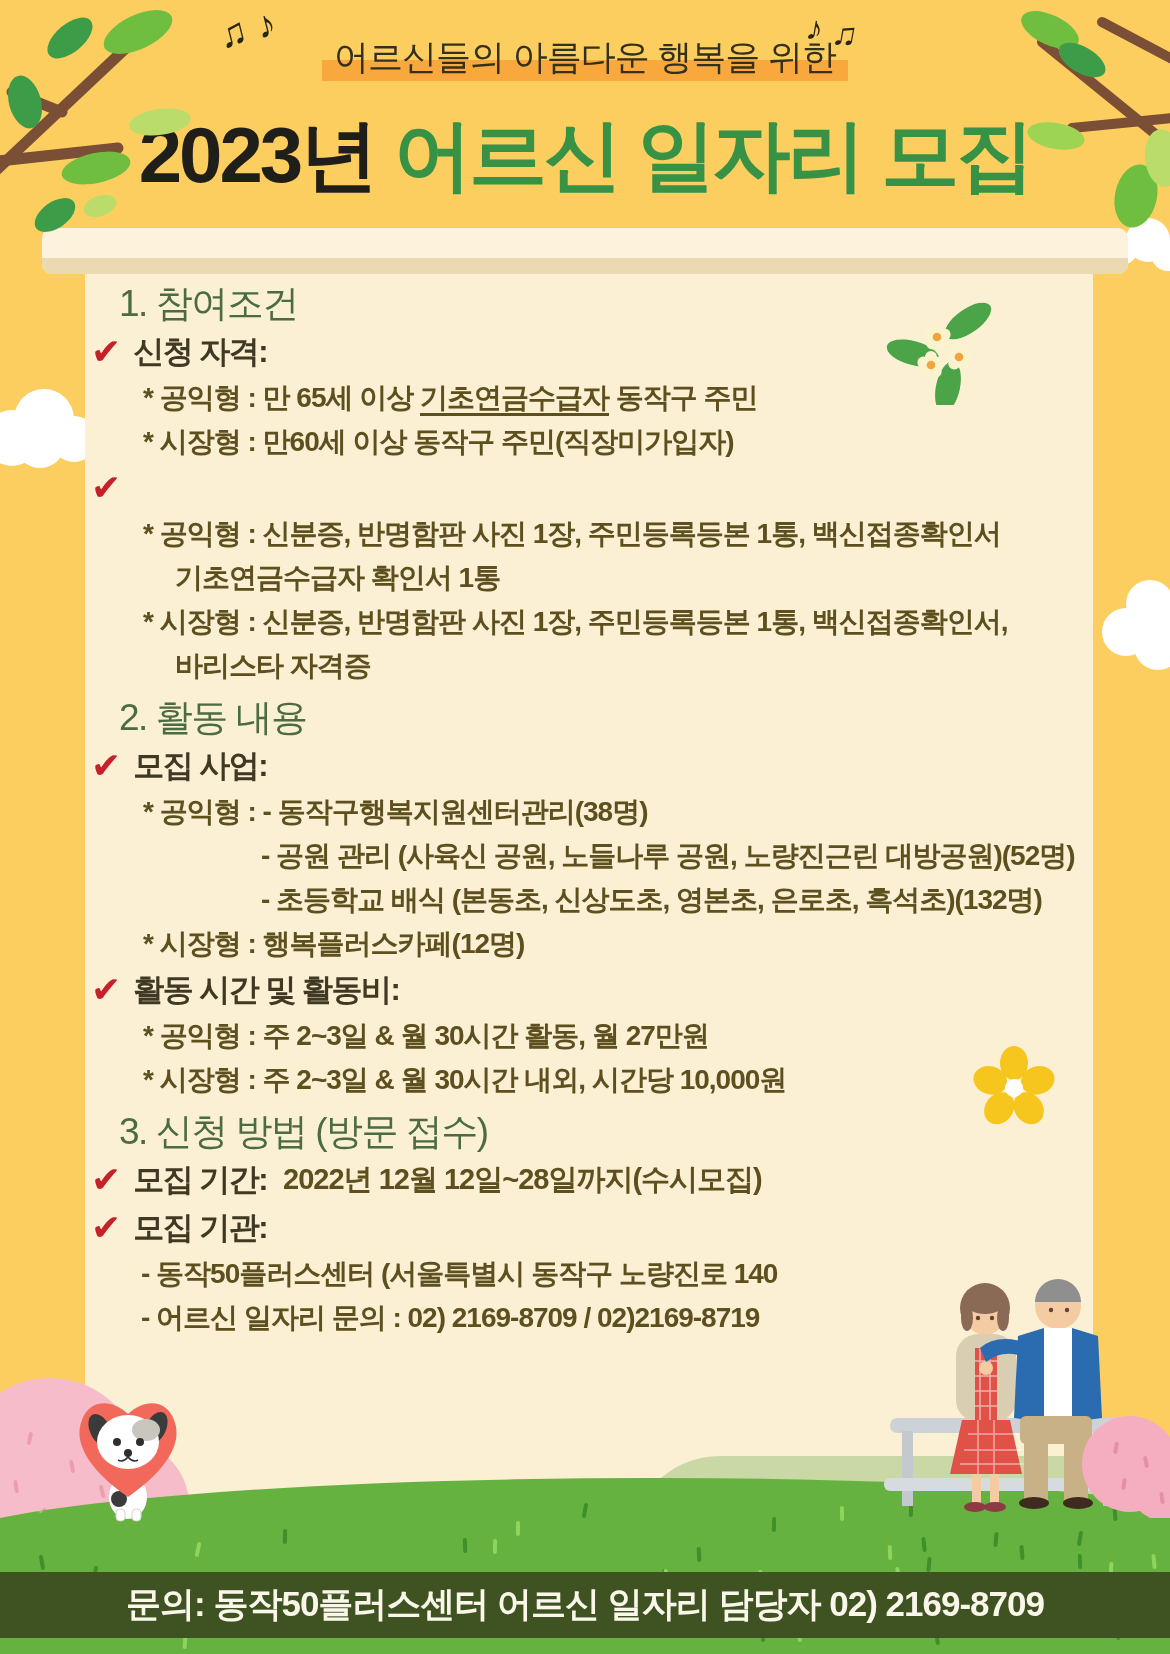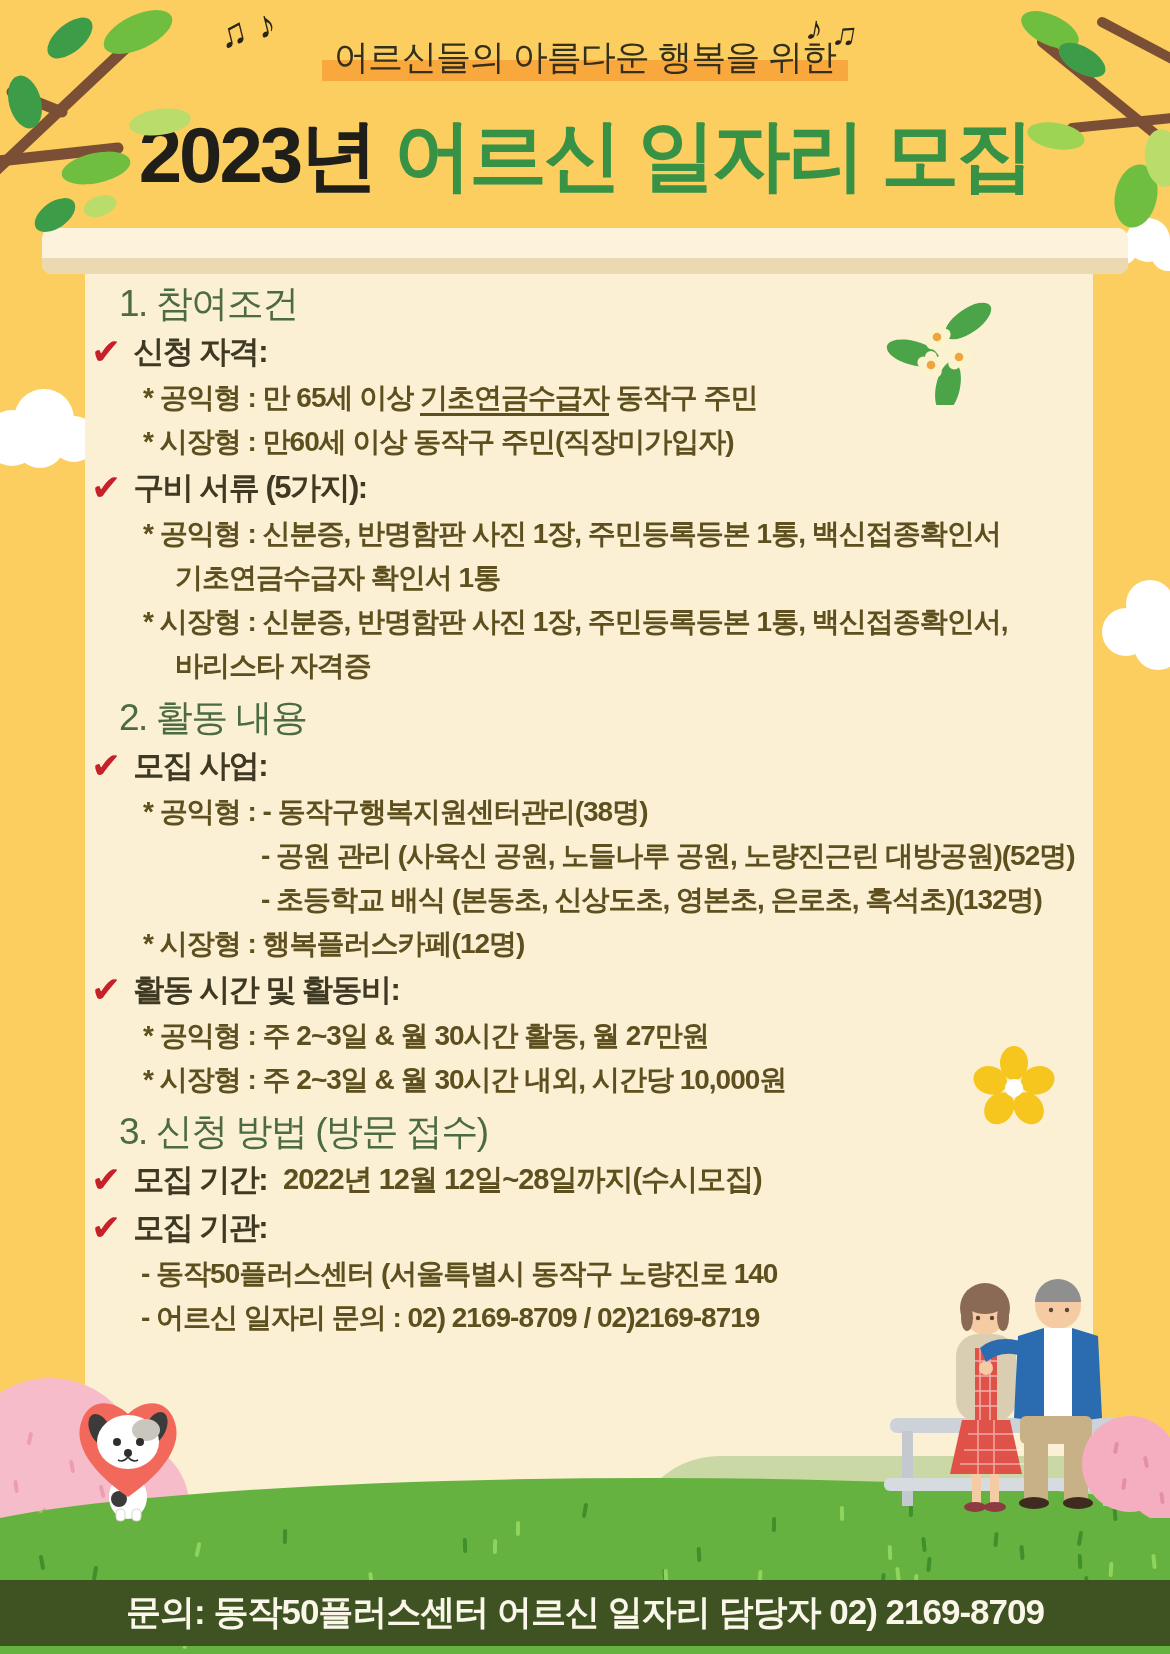--- a/index.html
+++ b/index.html
@@ -54,21 +54,21 @@
   .pink-trees{position:absolute;left:0;top:1340px;z-index:2;}
   .hill{position:absolute;left:630px;top:1456px;width:580px;height:170px;
     background:#C9D8A4;border-radius:90px 90px 0 0;z-index:2;}
   .grass{position:absolute;left:-70px;top:1478px;width:1320px;height:180px;
     background:#66B240;border-radius:55% 45% 0 0 / 70px 50px 0 0;z-index:3;overflow:hidden;}
   .grass i{position:absolute;width:4px;height:15px;border-radius:3px;}
   .dog{position:absolute;left:58px;top:1385px;z-index:4;}
   .couple{position:absolute;left:868px;top:1256px;z-index:4;}
 
   
-  .footer{position:absolute;left:0;bottom:8px;width:100%;height:66px;background:#3F5222;
+  .footer{position:absolute;left:0;bottom:16px;width:100%;height:66px;background:#3F5222;
     z-index:6;color:#FAF6EA;font-size:35px;font-weight:700;text-align:center;
     line-height:64px;letter-spacing:-1px;}
 </style>
 </head>
 <body>
 
 <div class="poster">
 
   <svg class="cloud" style="left:-18px;top:383px;" width="115" height="85" viewBox="0 0 115 85">
     <g fill="#FFFFFF">
@@ -188,21 +188,20 @@
     <div class="sec-h">1. 참여조건</div>
     <div class="chk">
       <span class="tick">✔</span>
       <span class="lbl">신청 자격:</span>
     </div>
     <div class="line i1"><span>* 공익형 : 만 65세 이상 </span><span class="ul">기초연금수급자</span><span> 동작구 주민</span></div>
     <div class="line i1">* 시장형 : 만60세 이상 동작구 주민(직장미가입자)</div>
 
     <div class="chk">
       <span class="tick">✔</span>
-      <span class="lbl">구비 서류 (5가지):</span>
     </div>
     <div class="line i1">* 공익형 : 신분증, 반명함판 사진 1장, 주민등록등본 1통, 백신접종확인서</div>
     <div class="line i2">기초연금수급자 확인서 1통</div>
     <div class="line i1">* 시장형 : 신분증, 반명함판 사진 1장, 주민등록등본 1통, 백신접종확인서,</div>
     <div class="line i2">바리스타 자격증</div>
 
     <div class="sec-h">2. 활동 내용</div>
     <div class="chk">
       <span class="tick">✔</span>
       <span class="lbl">모집 사업:</span>

